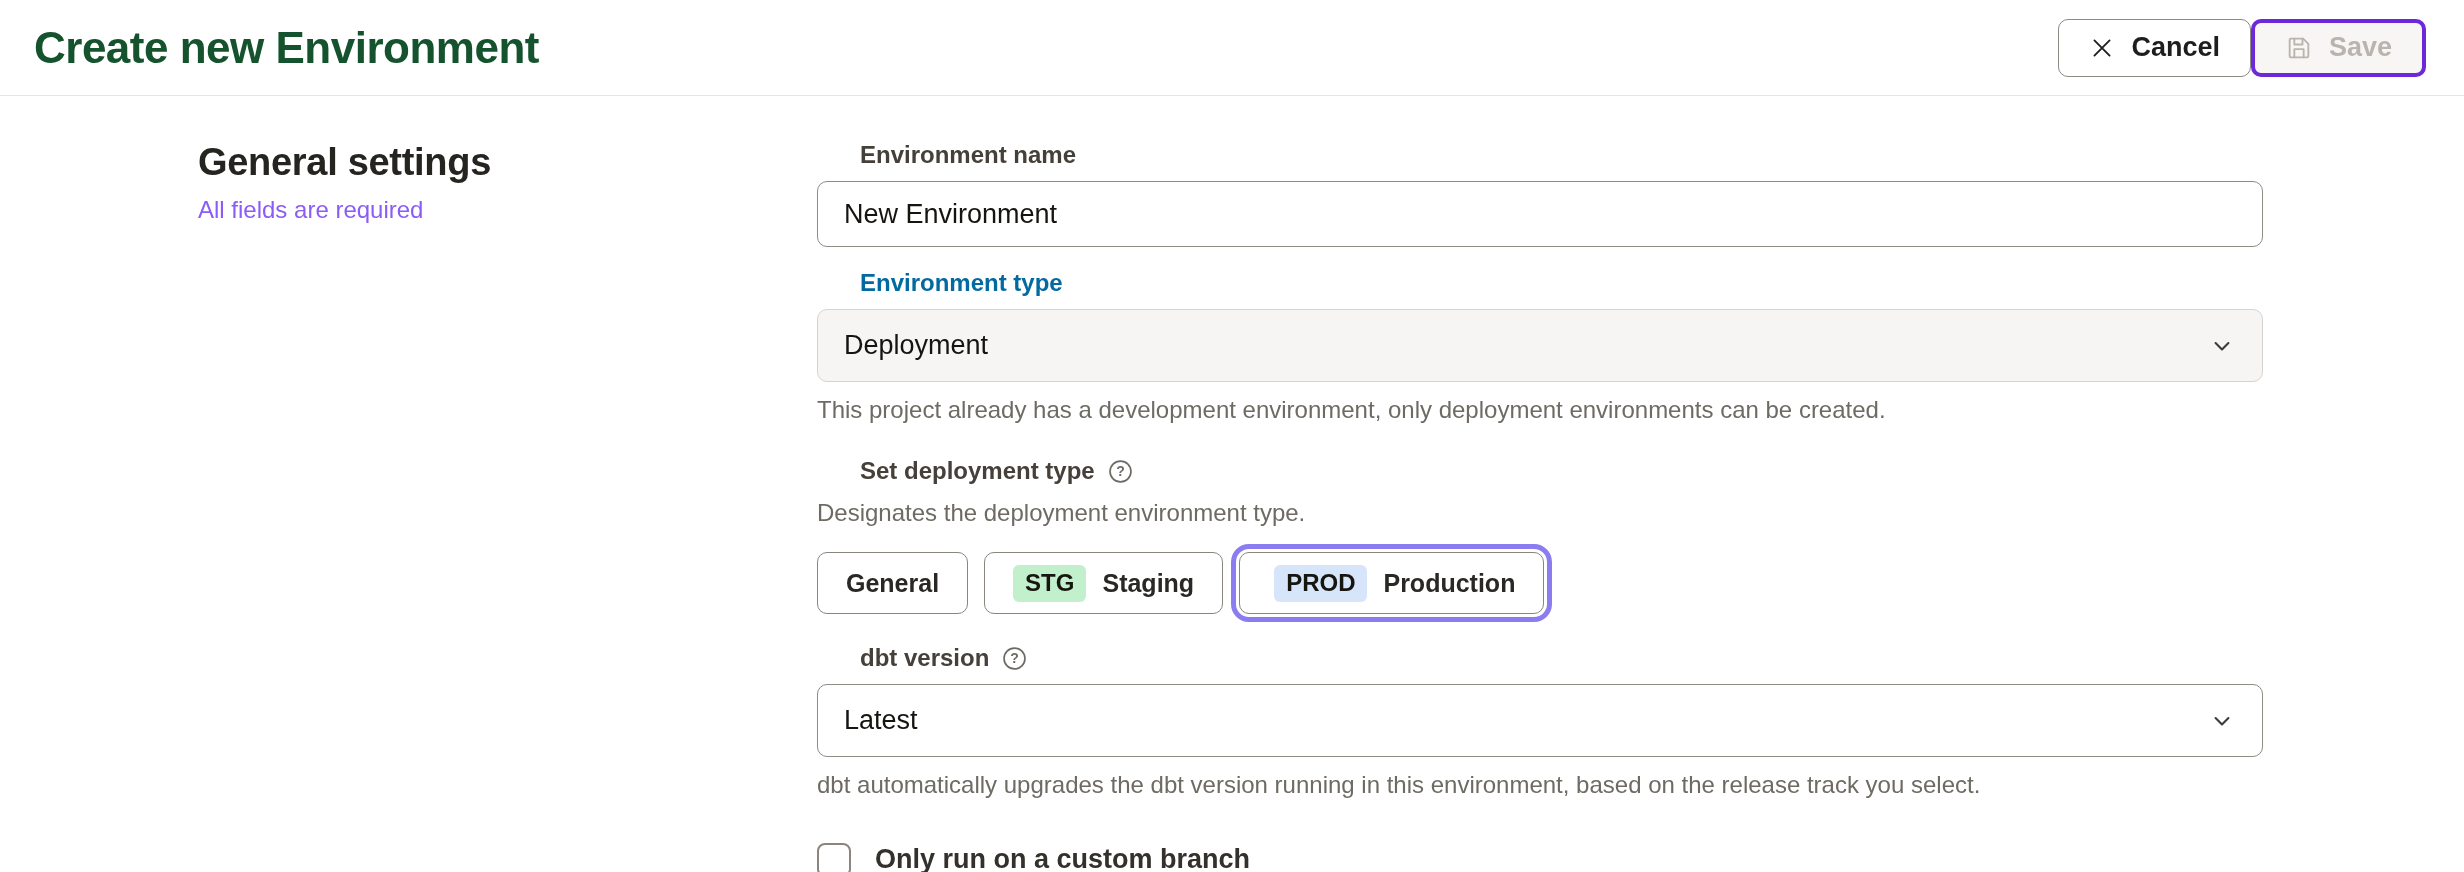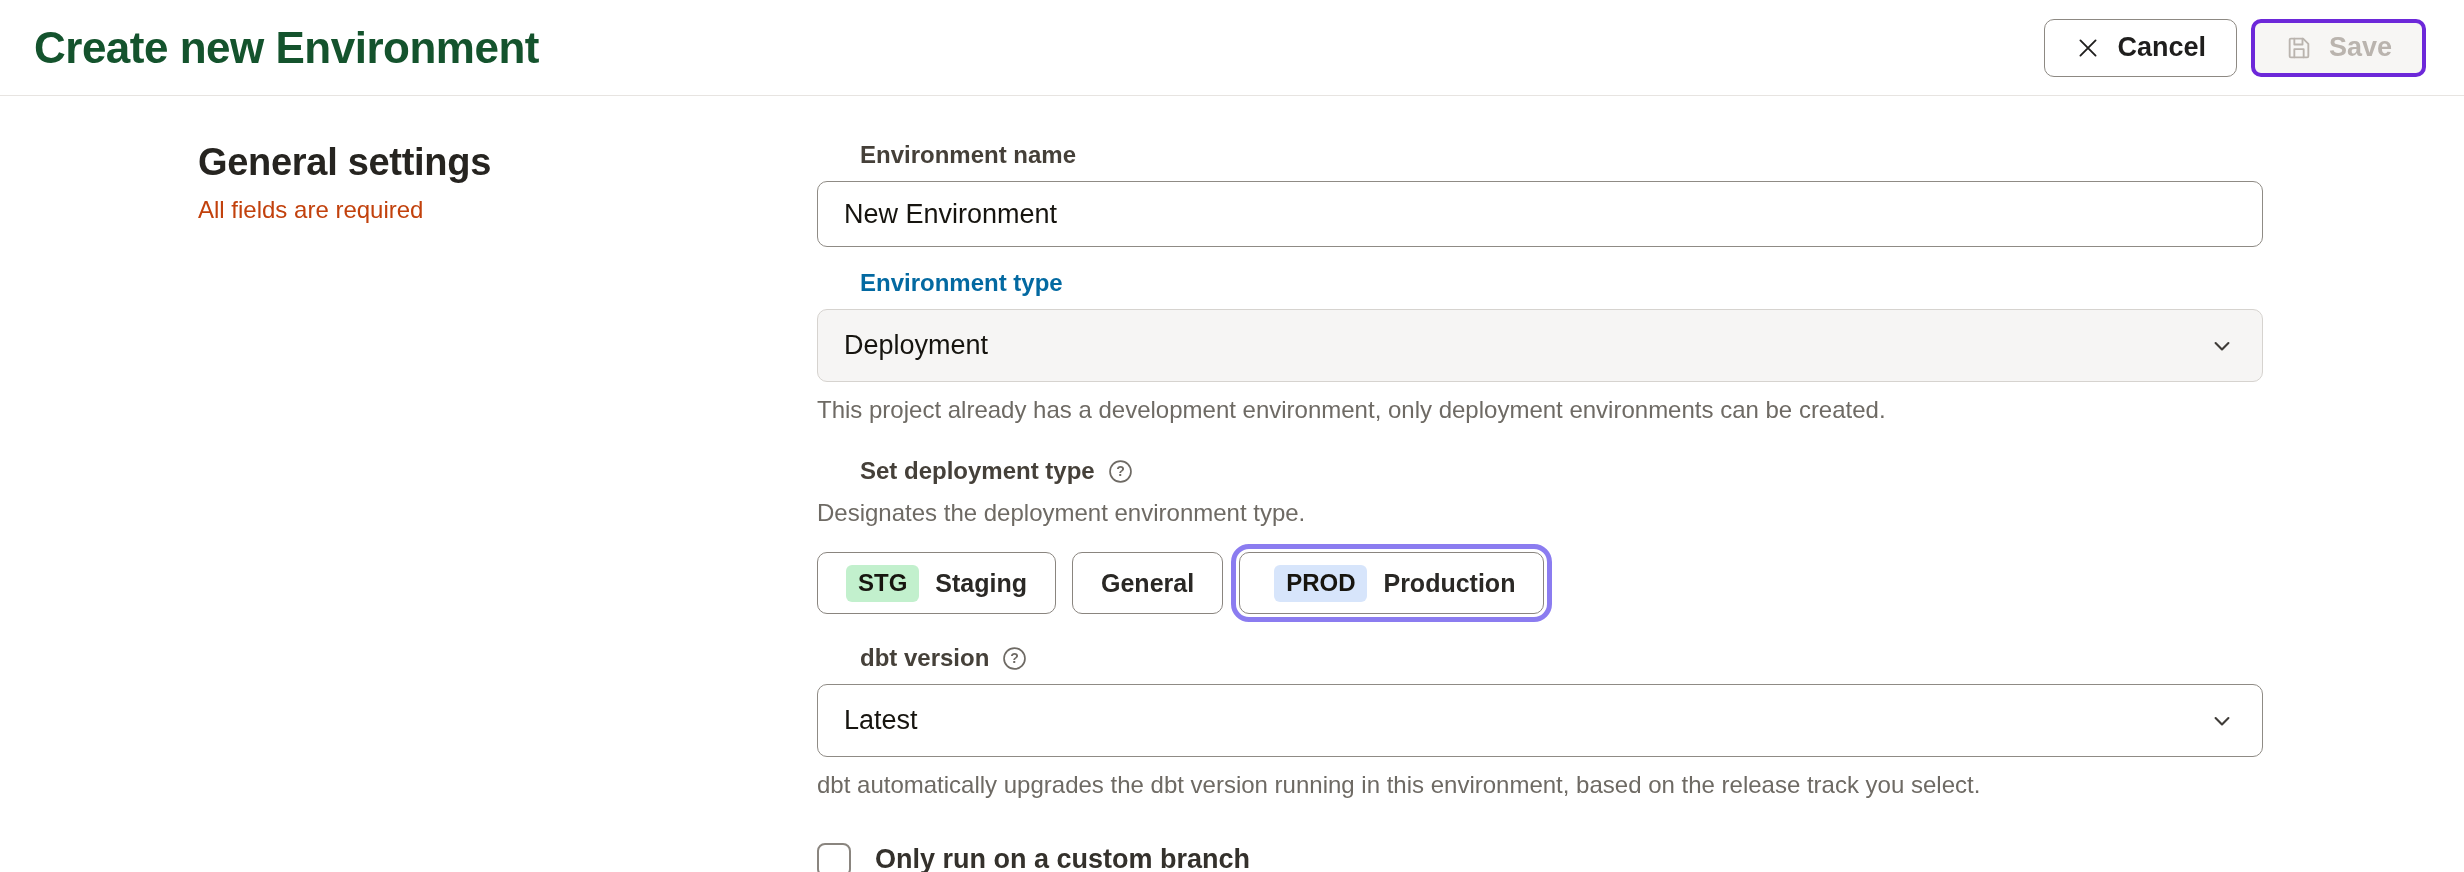--- a/index.html
+++ b/index.html
@@ -13,36 +13,36 @@
 
   
   .header {
     display:flex; align-items:center; justify-content:space-between;
     height:96px; padding:0 38px 0 34px;
     border-bottom:1px solid #e7e4e1;
   }
   .page-title {
     font-size:44px; font-weight:700; color:#14532d; letter-spacing:-0.5px;
   }
-  .header-actions { display:flex; gap:14px; align-items:center;margin-left:7px; }
+  .header-actions { display:flex; align-items:center;margin-left:7px; }
   .btn {
     display:inline-flex; align-items:center; gap:16px;
     height:58px; padding:0 30px; border-radius:10px;
     font-size:27px; font-weight:600; cursor:pointer;
     font-family:inherit;
   }
   .btn-cancel { background:#ffffff; border:1px solid #8d8983; color:#1f1e1d; }
   .btn-save   { background:#f7f6f4; border:4px solid #6d28d9; color:#bab4ae; cursor:default; }
   .btn svg { display:block; }
 
   
   .content { display:flex; padding:45px 0 0 198px; }
   .settings-col { width:619px; flex:0 0 auto; }
   .settings-heading { font-size:38px; font-weight:700; color:#262420; letter-spacing:-0.3px; }
-  .settings-sub { font-size:24px; color:#c2410c; margin-top:12px; }
+  .settings-sub { font-size:24px; color:#8b5cf6; margin-top:12px; }
 
   .form-col { width:1446px; flex:0 0 auto; }
 
   .field-label {
     display:flex; align-items:center; gap:12px;
     font-size:24px; font-weight:600; color:#454039; margin-bottom:12px;margin-left:43px;
   }
   .field-label.disabled { color:#0369a1; }
   .help-icon { display:inline-flex; color:#6e6a64; }
 
@@ -152,25 +152,25 @@
           <svg width="27" height="27" viewBox="0 0 24 24">
               <circle cx="12" cy="12" r="9.3" fill="none" stroke="#6e6a64" stroke-width="1.5"></circle>
               <text x="12" y="16.4" text-anchor="middle" font-size="12.5" font-weight="600" fill="#6e6a64" font-family="Liberation Sans, sans-serif">?</text>
             </svg>
         </span>
       </div>
       <div class="helper-text" style="margin-top:4px;">Designates the deployment environment type.</div>
 
       <div class="option-row">
         <button class="opt-btn">
+          <span>General</span>
+        </button>
+        <button class="opt-btn">
           <span class="badge badge-stg">STG</span>
           <span>Staging</span>
-        </button>
-        <button class="opt-btn">
-          <span>General</span>
         </button>
         <button class="opt-btn selected">
           <span class="badge badge-prod">PROD</span>
           <span>Production</span>
         </button>
       </div>
     </div>
 
     <div class="group-dbt-version">
       <div class="field-label">

